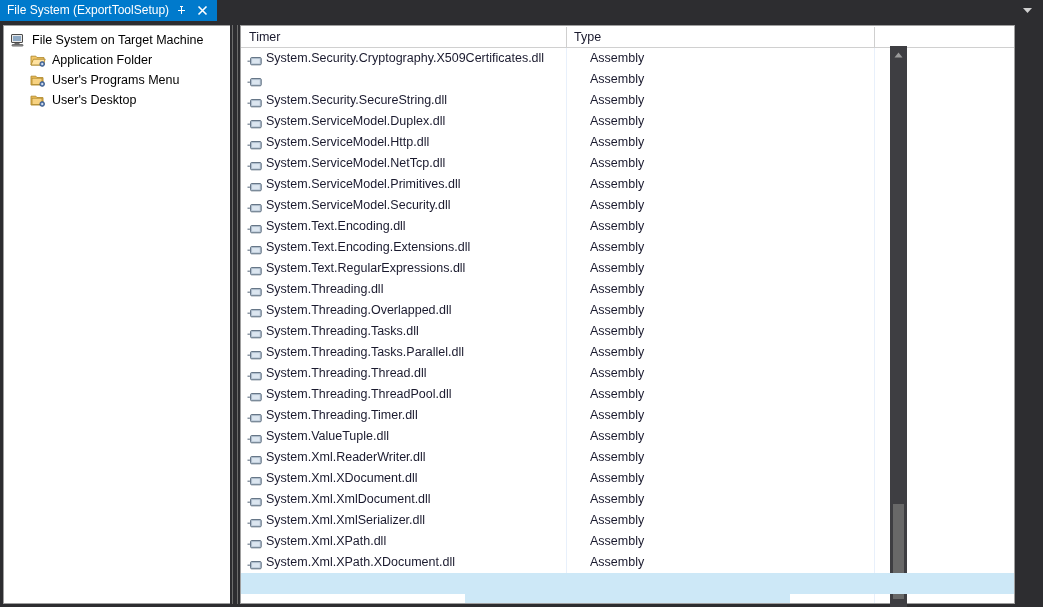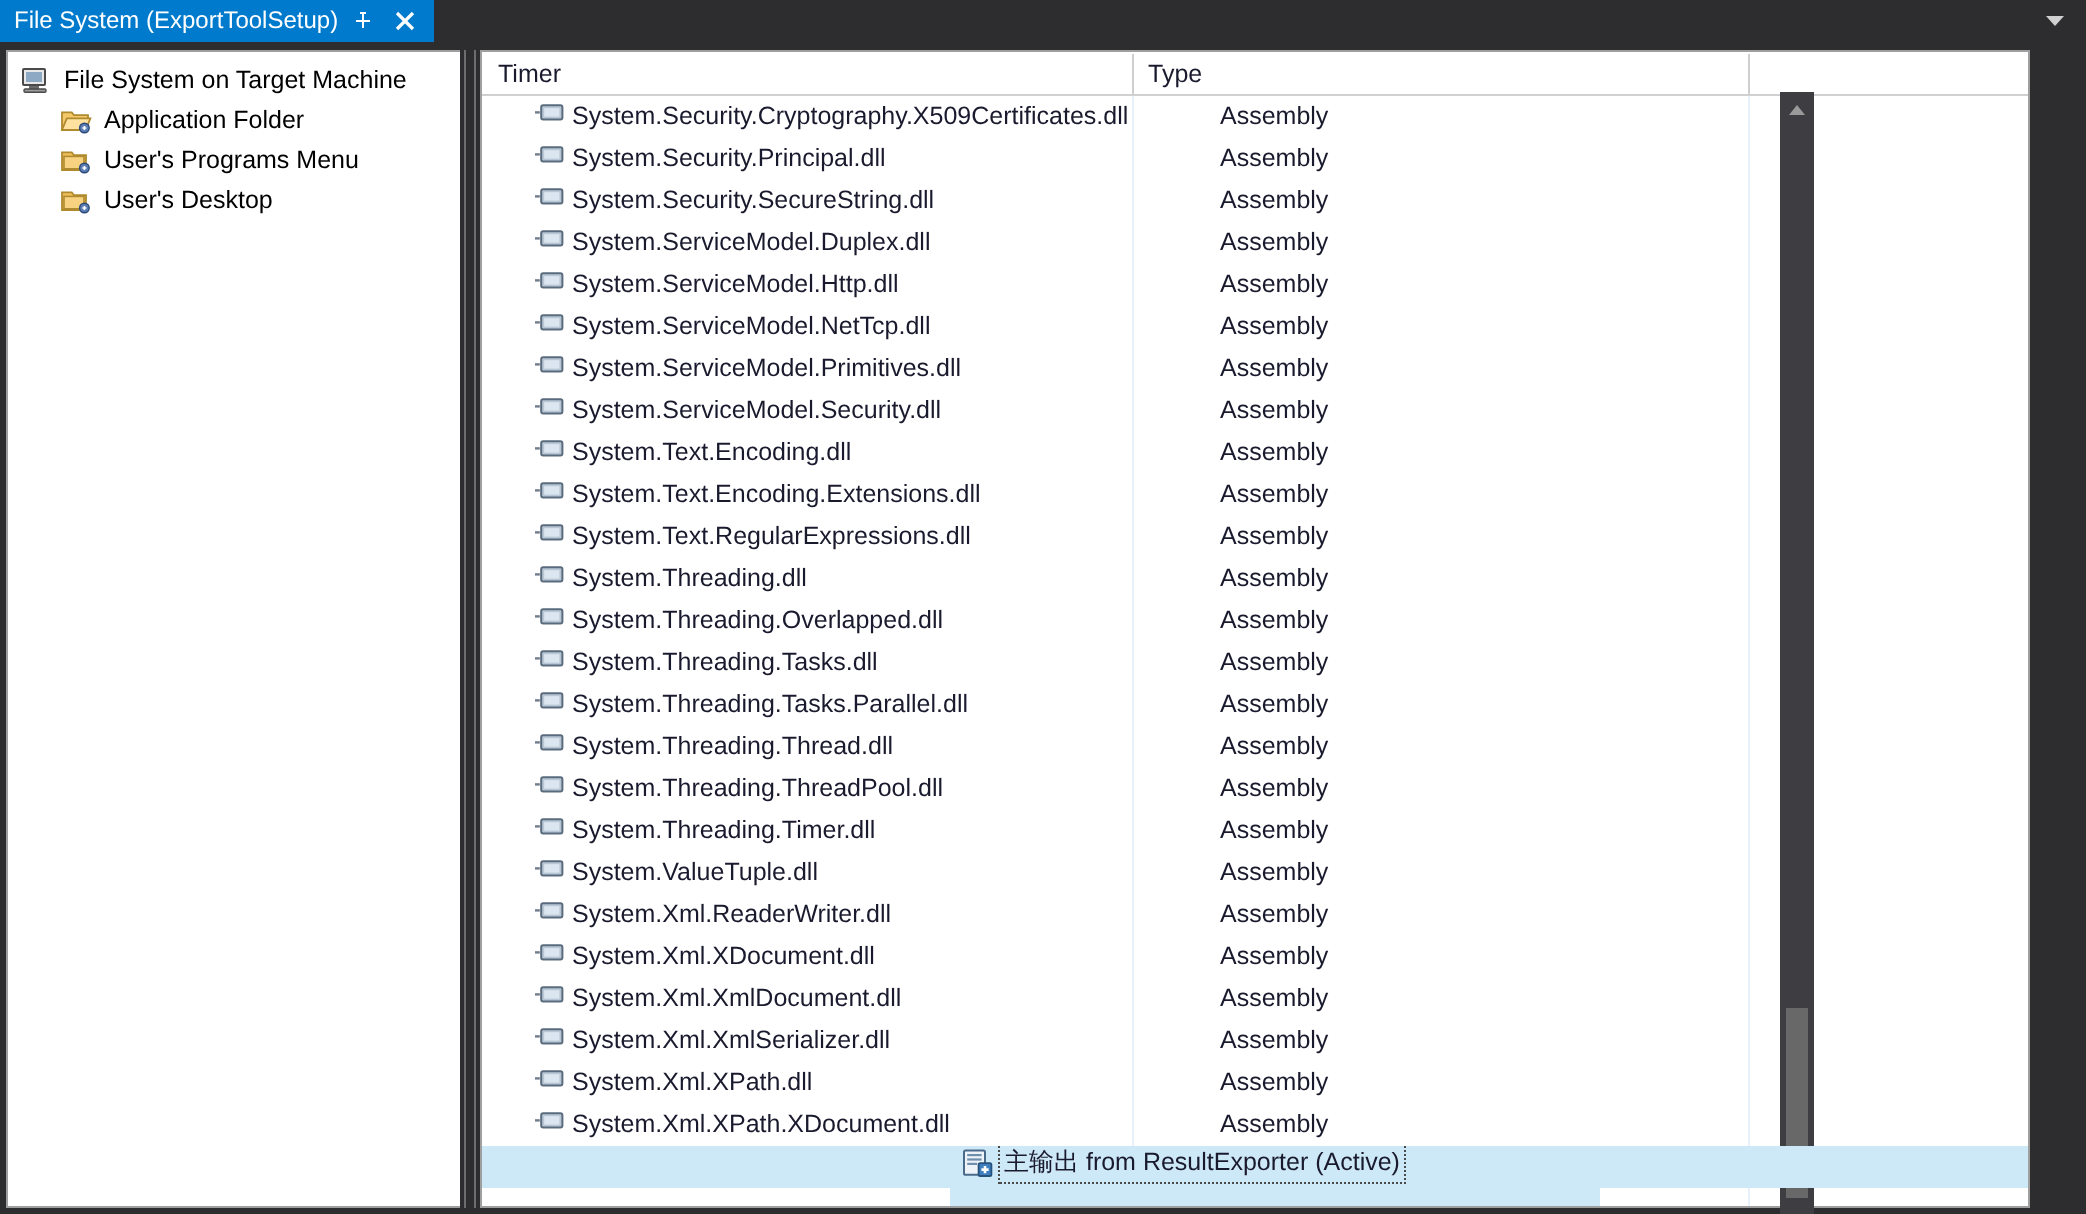--- a/index.html
+++ b/index.html
@@ -180,25 +180,24 @@
     height: 21px;
     font-size: 12.5px;
     color: #1a1a2e;
     white-space: nowrap;
     cursor: default;
     position: relative;
     z-index: 1;
   }
   .cell-name {
     width: 325px; flex: 0 0 325px;
-    display: flex; align-items: flex-start;
+    display: flex; align-items: flex-end;
     padding-left: 5px;
     height: 21px;
     overflow: hidden;
-    margin-left: 20px;
   }
   .cell-type {
     width: 308px; flex: 0 0 308px;
     padding-left: 24px;
     height: 21px;
     line-height: 21px;
     overflow: hidden;
   }
   .row-icon {
     width: 18px; height: 16px;
@@ -366,21 +365,20 @@
           </div>
           <div class="row">
             <div class="cell-name">
               <span class="row-icon">
                 <svg width="16" height="14" viewBox="0 0 16 14">
                   <rect x="0.5" y="6.6" width="2.4" height="1.2" fill="#6f7d8c"></rect>
                   <rect x="3.6" y="3.6" width="10.6" height="7.2" rx="1" fill="#b9c7d6" stroke="#5a6b7d" stroke-width="1"></rect>
                   <rect x="5.1" y="5.1" width="7.6" height="4.2" fill="#dce6f0"></rect>
                 </svg>
               </span>
-              <span class="name-text">System.Security.Principal.dll</span>
             </div>
             <div class="cell-type">Assembly</div>
           </div>
           <div class="row">
             <div class="cell-name">
               <span class="row-icon">
                 <svg width="16" height="14" viewBox="0 0 16 14">
                   <rect x="0.5" y="6.6" width="2.4" height="1.2" fill="#6f7d8c"></rect>
                   <rect x="3.6" y="3.6" width="10.6" height="7.2" rx="1" fill="#b9c7d6" stroke="#5a6b7d" stroke-width="1"></rect>
                   <rect x="5.1" y="5.1" width="7.6" height="4.2" fill="#dce6f0"></rect>

